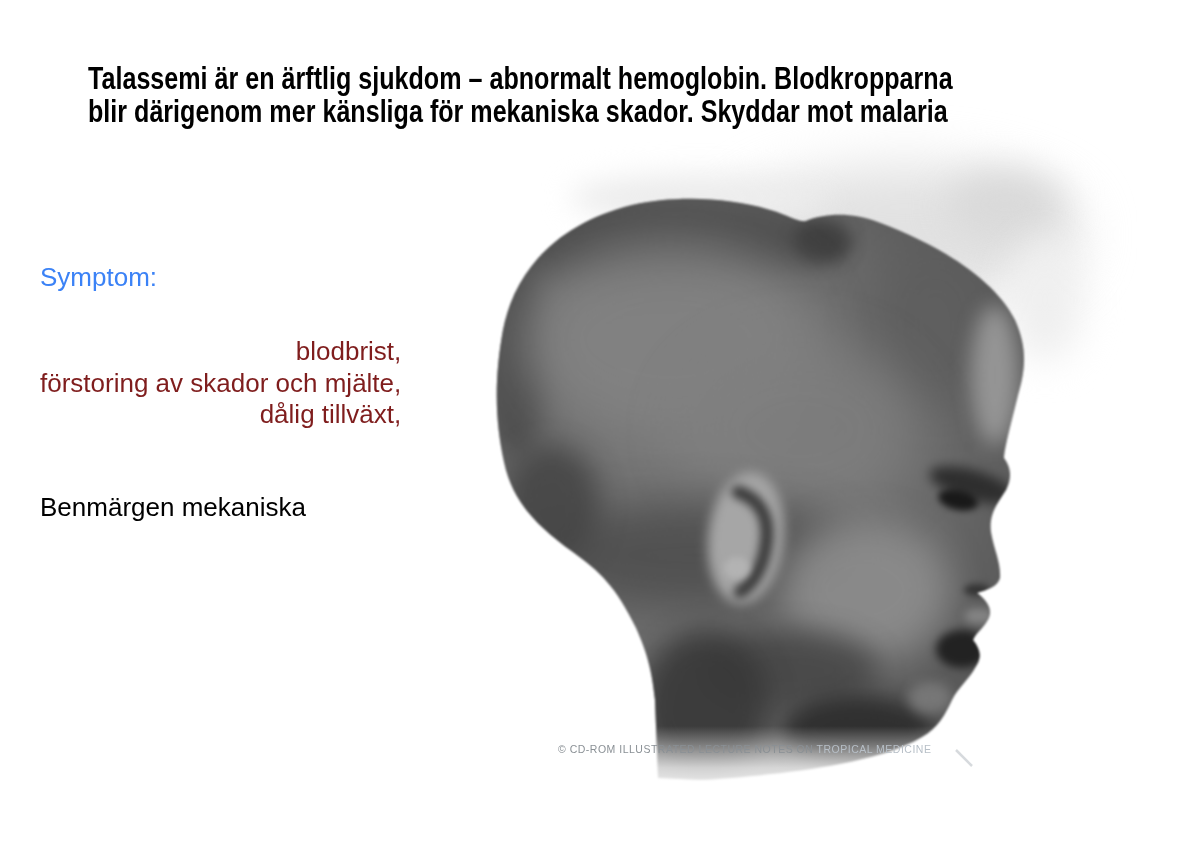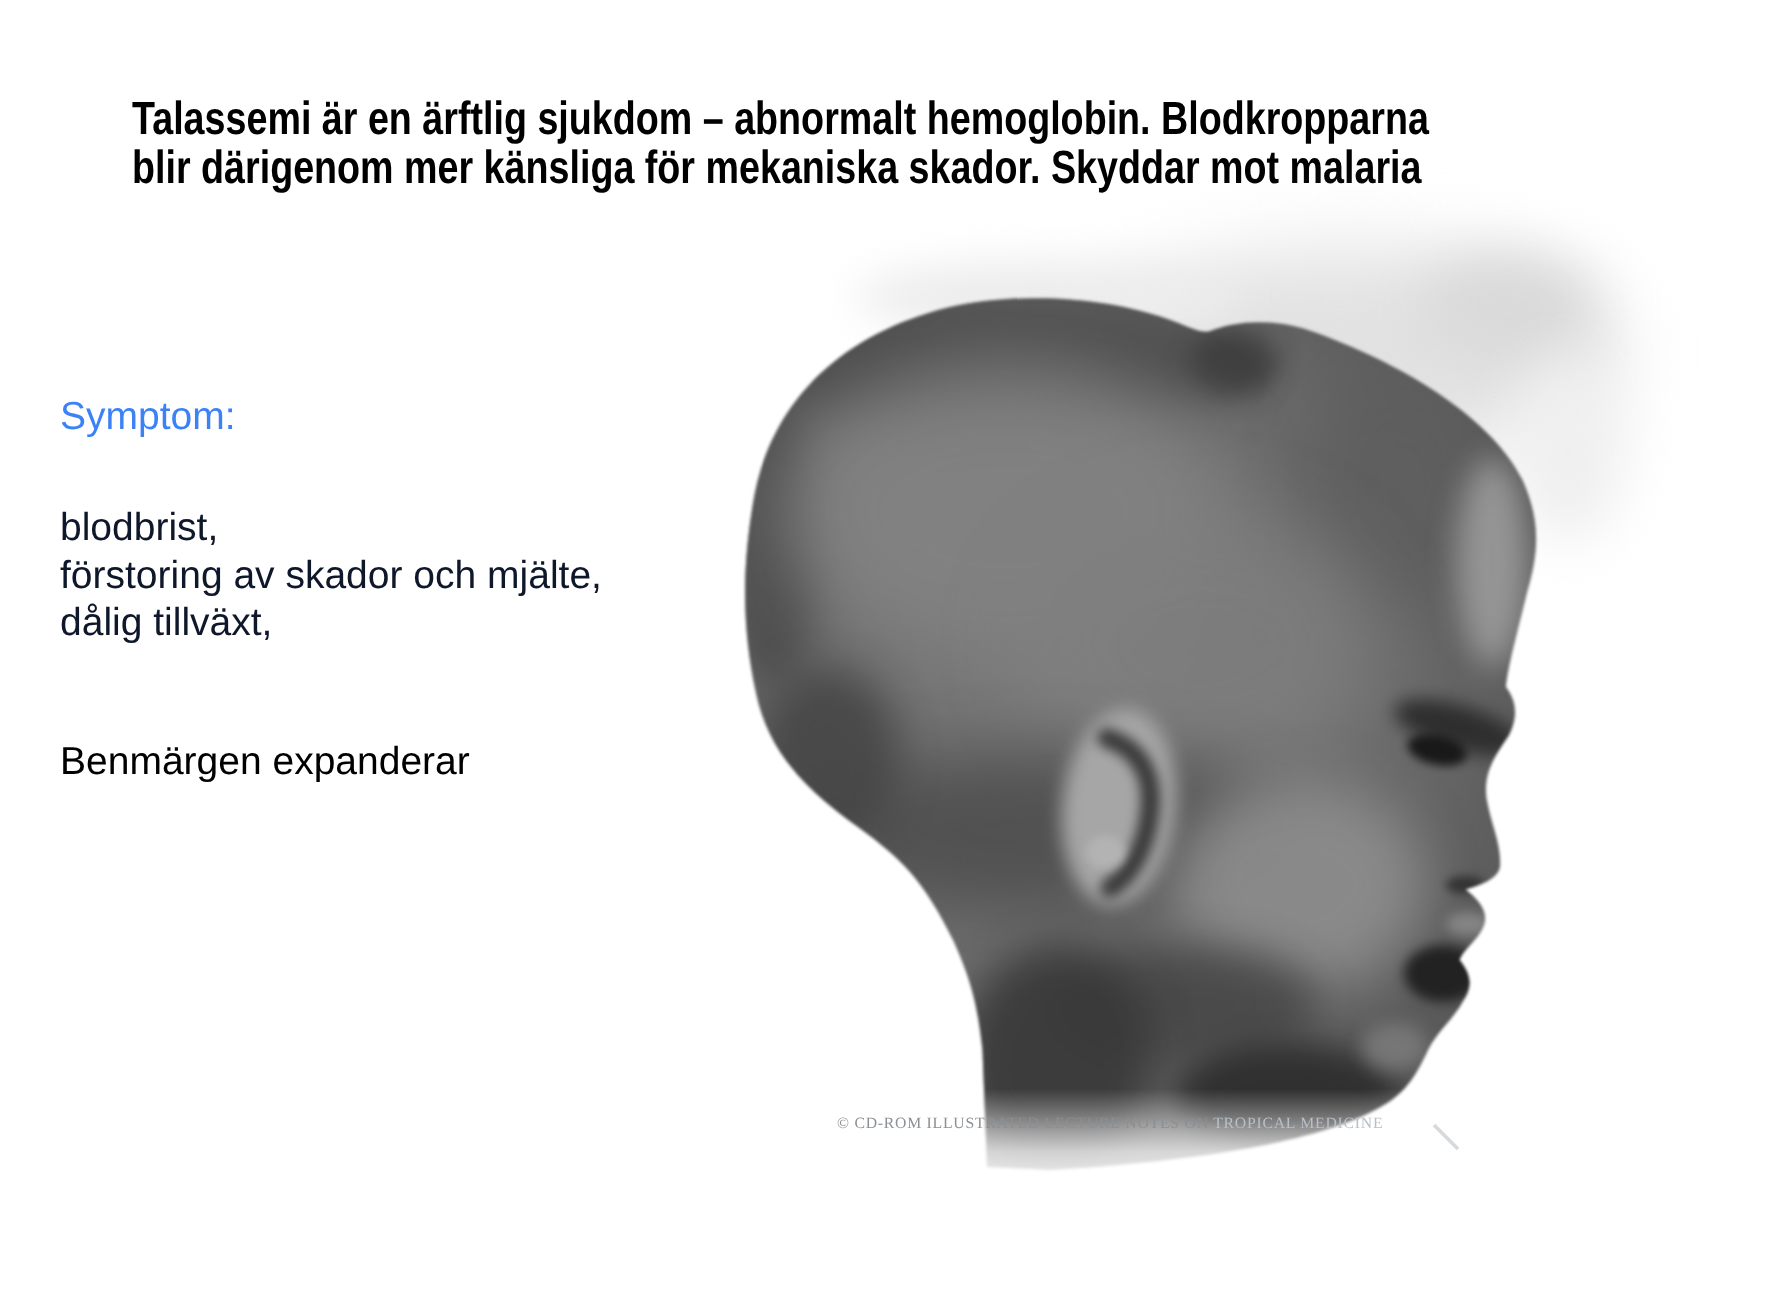--- a/index.html
+++ b/index.html
@@ -18,29 +18,29 @@
   }
   .title-line{display:block;}
 
   
   .symptoms-heading{
     position:absolute;left:40px;top:262px;
     font-size:26px;line-height:31.5px;color:#3b82f6;
   }
   .symptoms-list{
     position:absolute;left:40px;top:336px;
-    font-size:26px;line-height:31.5px;color:#0f172a;
+    font-size:26px;line-height:31.5px;color:#7f1d1d;text-align:right;
   }
   .note{
     position:absolute;left:40px;top:492px;
     font-size:26px;line-height:31.5px;color:#000;
   }
 
   
-  .photo{position:absolute;left:0;top:0;width:1114px;height:860px;margin:0;pointer-events:none;font-family:Liberation Serif, serif;}
+  .photo{position:absolute;left:0;top:0;width:1114px;height:860px;margin:0;pointer-events:none;}
   .photo svg{position:absolute;left:0;top:0;}
   .head-soft{filter:blur(1.2px);}
   .b3{filter:blur(3px);}  .b4{filter:blur(4px);}  .b6{filter:blur(6px);}
   .b8{filter:blur(8px);}  .b10{filter:blur(10px);} .b14{filter:blur(14px);}
   .b18{filter:blur(18px);} .b22{filter:blur(22px);} .b26{filter:blur(26px);}
 
   
   .caption{
     position:absolute;left:558px;top:742px;width:420px;
     font-size:10.5px;line-height:15px;letter-spacing:0.5px;
@@ -60,21 +60,21 @@
   </h1>
 
   <div class="symptoms-heading">Symptom:</div>
 
   <div class="symptoms-list">
     <div class="symptom-line">blodbrist,</div>
     <div class="symptom-line">förstoring av skador och mjälte,</div>
     <div class="symptom-line">dålig tillväxt,</div>
   </div>
 
-  <div class="note">Benmärgen expanderar</div>
+  <div class="note">Benmärgen mekaniska</div>
 
   <figure class="photo" role="img" aria-label="Black-and-white profile photograph of a young child with pronounced cranial enlargement (skull bossing) caused by thalassemia">
     <svg width="1178" height="860" viewBox="0 0 1178 860" aria-hidden="true">
       <defs>
         <radialGradient id="headGrad" cx="0.42" cy="0.45" r="0.78">
           <stop offset="0" stop-color="#7d7d7d"></stop>
           <stop offset="0.55" stop-color="#696969"></stop>
           <stop offset="0.85" stop-color="#535353"></stop>
           <stop offset="1" stop-color="#474747"></stop>
         </radialGradient>

